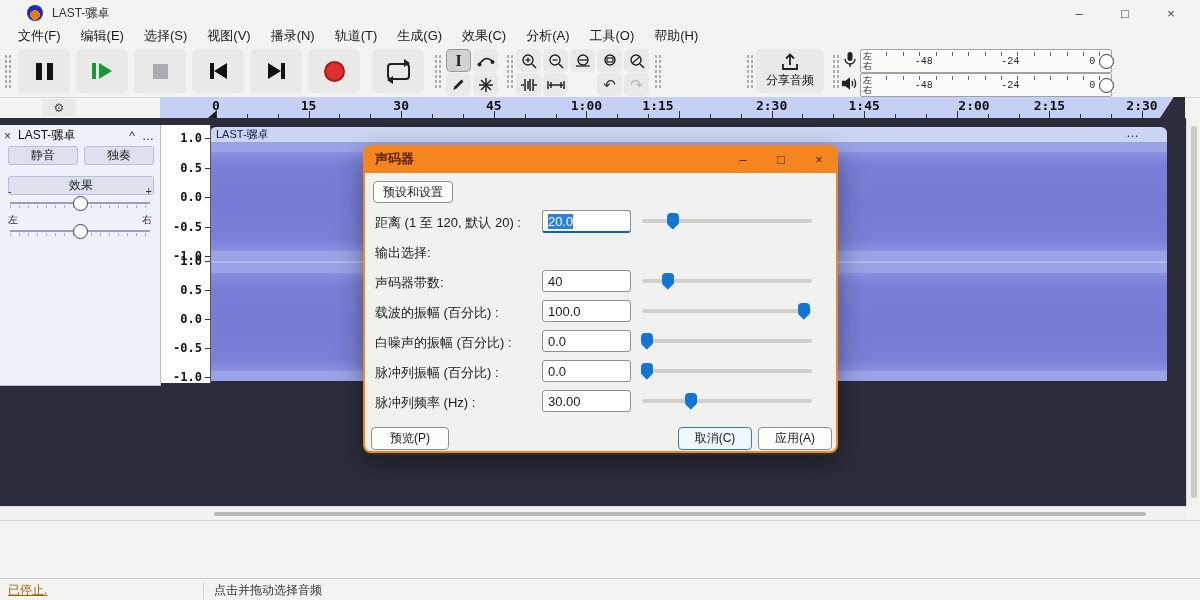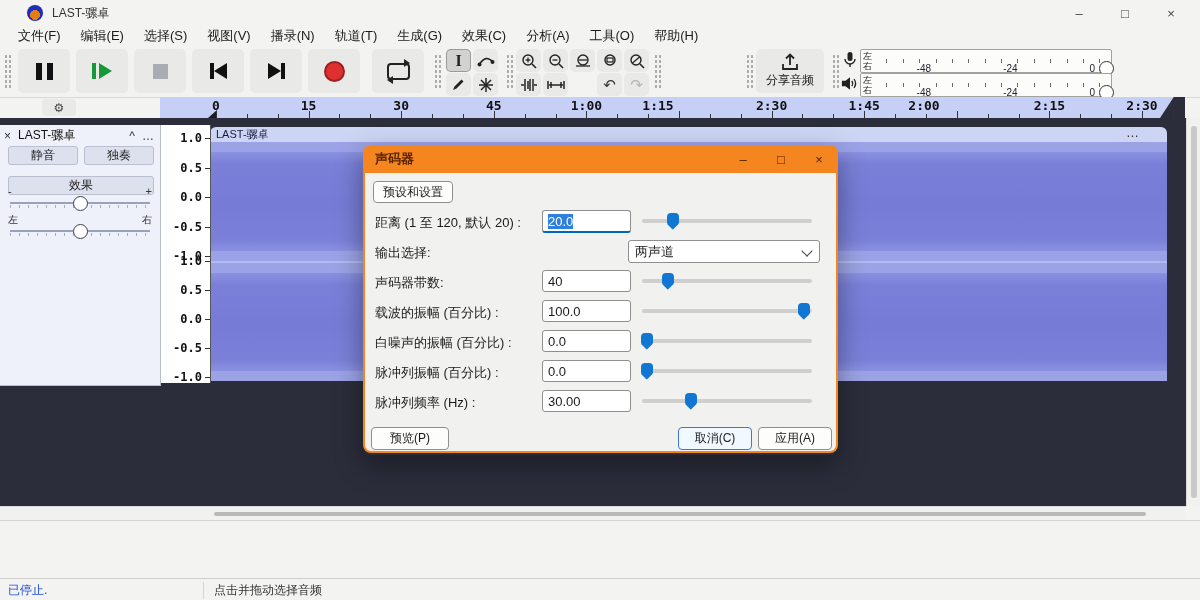--- a/index.html
+++ b/index.html
@@ -41,21 +41,21 @@
   .ic-loop{width:19px;height:13px;border:2px solid #222;border-radius:4px;position:relative;}
   .ic-loop:before{content:"";position:absolute;right:-2px;top:-6px;border-left:6px solid #222;border-top:4px solid transparent;border-bottom:4px solid transparent;}
   .ic-loop:after{content:"";position:absolute;left:-2px;bottom:-6px;border-right:6px solid #222;border-top:4px solid transparent;border-bottom:4px solid transparent;}
   .ibeam{font-family:"Liberation Serif","DejaVu Serif",serif;font-size:16px;font-weight:bold;color:#222;}
   .gray{color:#b5b5b3;}
   .lab12{font-size:12px;color:#1a1a1a;}
   .caret-dn{width:0;height:0;border-top:4px solid #333;border-left:4px solid transparent;border-right:4px solid transparent;}
   
   .meter-frame{position:absolute;height:22px;background:#fcfcfb;border:1px solid #a2a2a0;border-radius:2px;display:flex;}
   .lr-col{width:14px;display:flex;flex-direction:column;justify-content:center;font-size:9px;line-height:10px;color:#222;padding-left:2px;}
-  .meter-scale{position:relative;flex:1;font-family:Liberation Sans, sans-serif;margin-top:7px;}
+  .meter-scale{position:relative;flex:1;font-family:Liberation Mono, monospace;}
   .m-tick{position:absolute;top:2px;width:1px;height:4px;background:#667;}
   .m-lab{position:absolute;top:6px;font-size:10px;color:#223;transform:translateX(-50%);}
   .m-knob{position:absolute;top:4px;width:13px;height:13px;border:1.5px solid #333;border-radius:50%;background:#fff;}
 
   
   .scrubzone{left:0;top:97px;width:160px;height:21px;border-bottom:1px solid #8e8eae;}
   .gearbtn{left:42px;top:99px;width:34px;height:17px;background:#e9e9e7;border-radius:4px;
            display:flex;align-items:center;justify-content:center;font-size:12px;color:#444;}
   .ruler{left:160px;top:97px;width:1025px;height:21px;background:#c6d0f6;border-bottom:1px solid #8e8eae;overflow:hidden;}
   .r-lab{position:absolute;top:1px;font-family:"DejaVu Sans Mono",monospace;font-weight:bold;font-size:13px;color:#111;transform:translateX(-50%);}
@@ -124,21 +124,21 @@
   .d-thumb:after{content:"";position:absolute;left:2.2px;top:7px;width:7.6px;height:7.6px;background:#1276d3;transform:rotate(45deg);border-radius:1px;}
   .d-btn{position:absolute;height:21px;background:#fdfdfb;border:1px solid #8f8f8f;border-radius:4px;
          display:flex;align-items:center;justify-content:center;font-size:12px;}
   .d-btn.default{border:1.5px solid #3b79cf;background:#f2f8ff;}
 
   
   .bottombar{left:0;top:520px;width:1200px;height:57px;border-top:1px solid #d4d4d2;}
 
   
   .statusbar{left:0;top:578px;width:1200px;height:22px;border-top:1px solid #cfcfcd;display:flex;align-items:center;}
-  .st-left{margin-left:8px;width:195px;font-size:12px;color:#1d4ed8;}
+  .st-left{margin-left:8px;width:195px;font-size:12px;color:#a16207;text-decoration:underline;}
   .st-hint{border-left:1px solid #d6d6d4;padding-left:10px;font-size:12px;color:#333;}
 
   svg{display:block;}
 </style>
 </head>
 <body>
 
 <div id="app">
 
   <div class="abs titlebar">
@@ -413,21 +413,21 @@
       <div class="r-tick" style="left: 982.01px; height: 7px;"></div>
       <div class="r-tick" style="left: 1012.88px; height: 4px;"></div>
       <span class="r-lab" style="left: 56px;">0</span>
       <span class="r-lab" style="left: 148.6px;">15</span>
       <span class="r-lab" style="left: 241.2px;">30</span>
       <span class="r-lab" style="left: 333.8px;">45</span>
       <span class="r-lab" style="left: 426.4px;">1:00</span>
       <span class="r-lab" style="left: 498px;">1:15</span>
       <span class="r-lab" style="left: 611.6px;">2:30</span>
       <span class="r-lab" style="left: 704.2px;">1:45</span>
-      <span class="r-lab" style="left: 764px;">2:00</span>
+      <span class="r-lab" style="left: 814px;">2:00</span>
       <span class="r-lab" style="left: 889.4px;">2:15</span>
       <span class="r-lab" style="left: 982px;">2:30</span>
     </div>
 
   <div class="abs mainarea"></div>
 
   <div class="clip">
     <div class="chan" style="top:15px;height:119px;">
       <div class="wave" style="top:10px;height:99px;"></div>
     </div>
@@ -548,24 +548,20 @@
             <span class="d-label">距离 (1 至 120, 默认 20) :</span>
             <div class="d-field focused">
               <span>20.0</span>
             </div>
             <div class="d-slider">
               <div class="d-thumb" style="left: calc(18% - 6px);"></div>
             </div>
           </div>
           <div class="d-row">
             <span class="d-label">输出选择:</span>
-            <div class="d-select">
-              <span>两声道</span>
-              <span class="chev"></span>
-            </div>
           </div>
           <div class="d-row">
             <span class="d-label">声码器带数:</span>
             <div class="d-field">
               <span>40</span>
             </div>
             <div class="d-slider">
               <div class="d-thumb" style="left: calc(15% - 6px);"></div>
             </div>
           </div>

